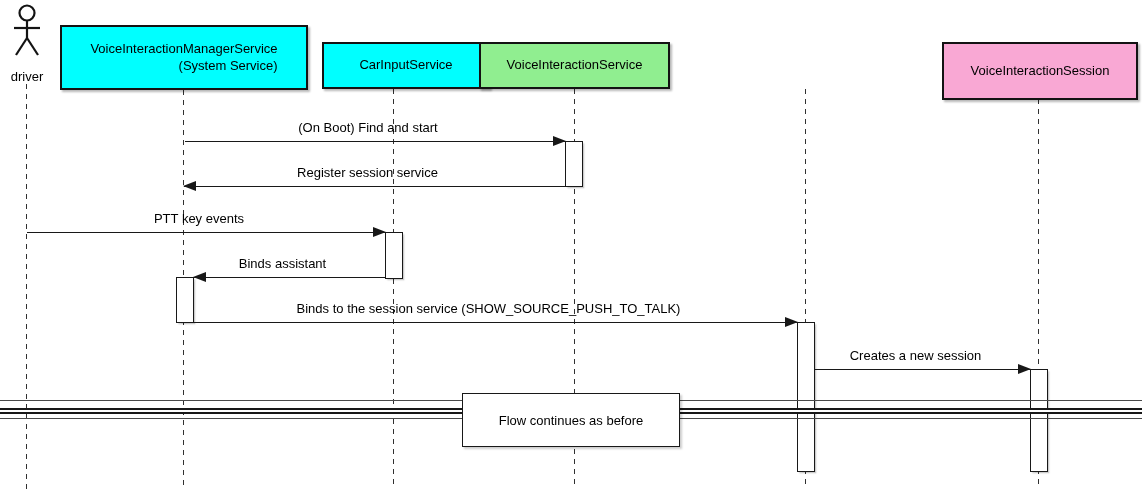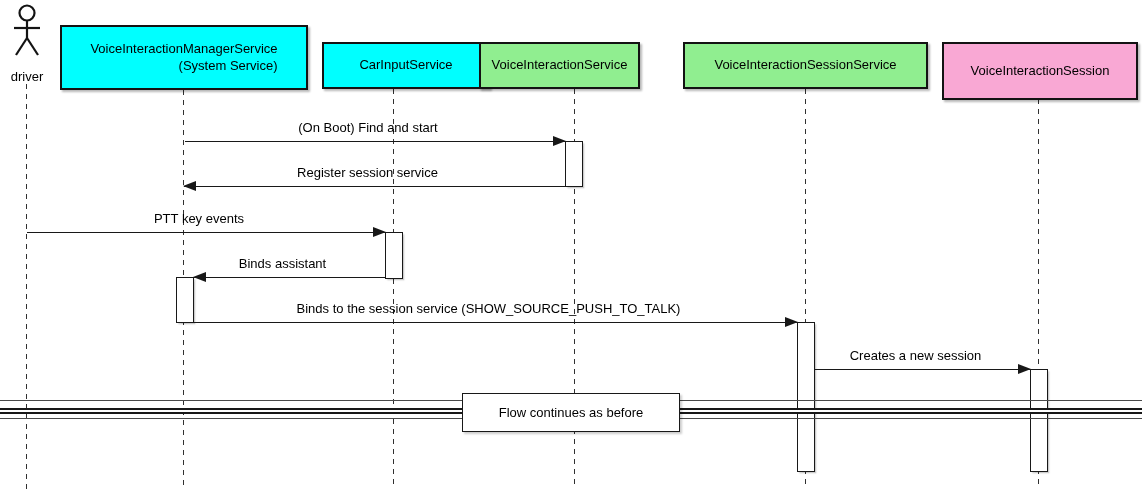--- a/index.html
+++ b/index.html
@@ -71,25 +71,22 @@
     <div class="actor-label">driver</div>
   </div>
 
   <div class="participant" style="left: 60px; top: 25px; width: 248px; height: 65px; background: rgb(0, 255, 255);">
     <span>VoiceInteractionManagerService
 (System Service)</span>
   </div>
   <div class="participant" style="left: 322px; top: 42px; width: 168px; height: 47px; background: rgb(0, 255, 255);">
     <span>CarInputService</span>
   </div>
-  <div class="participant" style="left: 479px; top: 42px; width: 161px; height: 47px; background: rgb(144, 238, 144);">
+  <div class="participant" style="left: 479px; top: 42px; width: 191px; height: 47px; background: rgb(144, 238, 144);">
     <span>VoiceInteractionService</span>
-  </div>
-  <div class="participant" style="left: 683px; top: 42px; width: 245px; height: 47px; background: rgb(144, 238, 144);">
-    <span>VoiceInteractionSessionService</span>
   </div>
   <div class="participant" style="left: 942px; top: 42px; width: 196px; height: 58px; background: #f9a8d4;">
     <span>VoiceInteractionSession</span>
   </div>
 
   <div class="activation" style="left:565px;  top:141px; height:46px;"></div>
   <div class="activation" style="left:385px;  top:232px; height:47px;"></div>
   <div class="activation" style="left:176px;  top:277px; height:46px;"></div>
   <div class="activation" style="left:797px;  top:322px; height:150px;"></div>
   <div class="activation" style="left:1030px; top:369px; height:103px;"></div>
@@ -126,17 +123,17 @@
 
   <div class="message" style="left:815px; top:348px; width:215px;">
     <div class="msg-label">Creates a new session</div>
     <div class="msg-line"></div>
     <div class="arrow-r"></div>
   </div>
 
   <div class="divider-thin" style="top:400px;"></div>
   <div class="divider-double" style="top:408px;"></div>
   <div class="divider-thin" style="top:418px;"></div>
-  <div class="divider-box" style="left:462px; top:393px; width:218px; height:39px;">
+  <div class="divider-box" style="left:462px; top:393px; width:218px; height:54px;">
     <span>Flow continues as before</span>
   </div>
 
 </div>
 
 </body></html>

